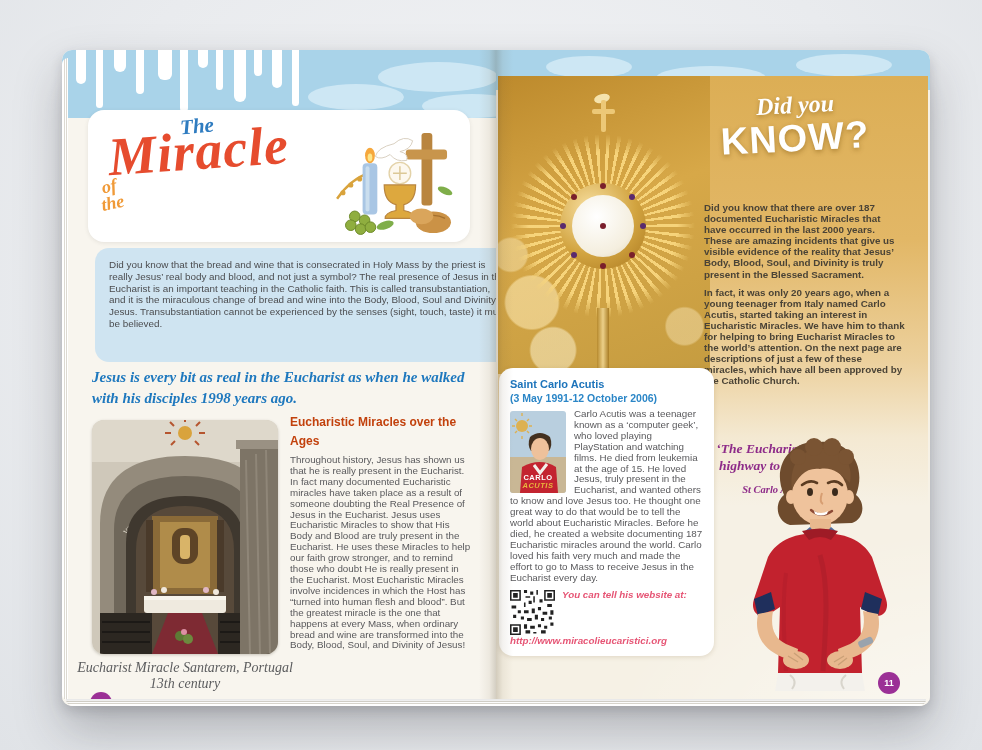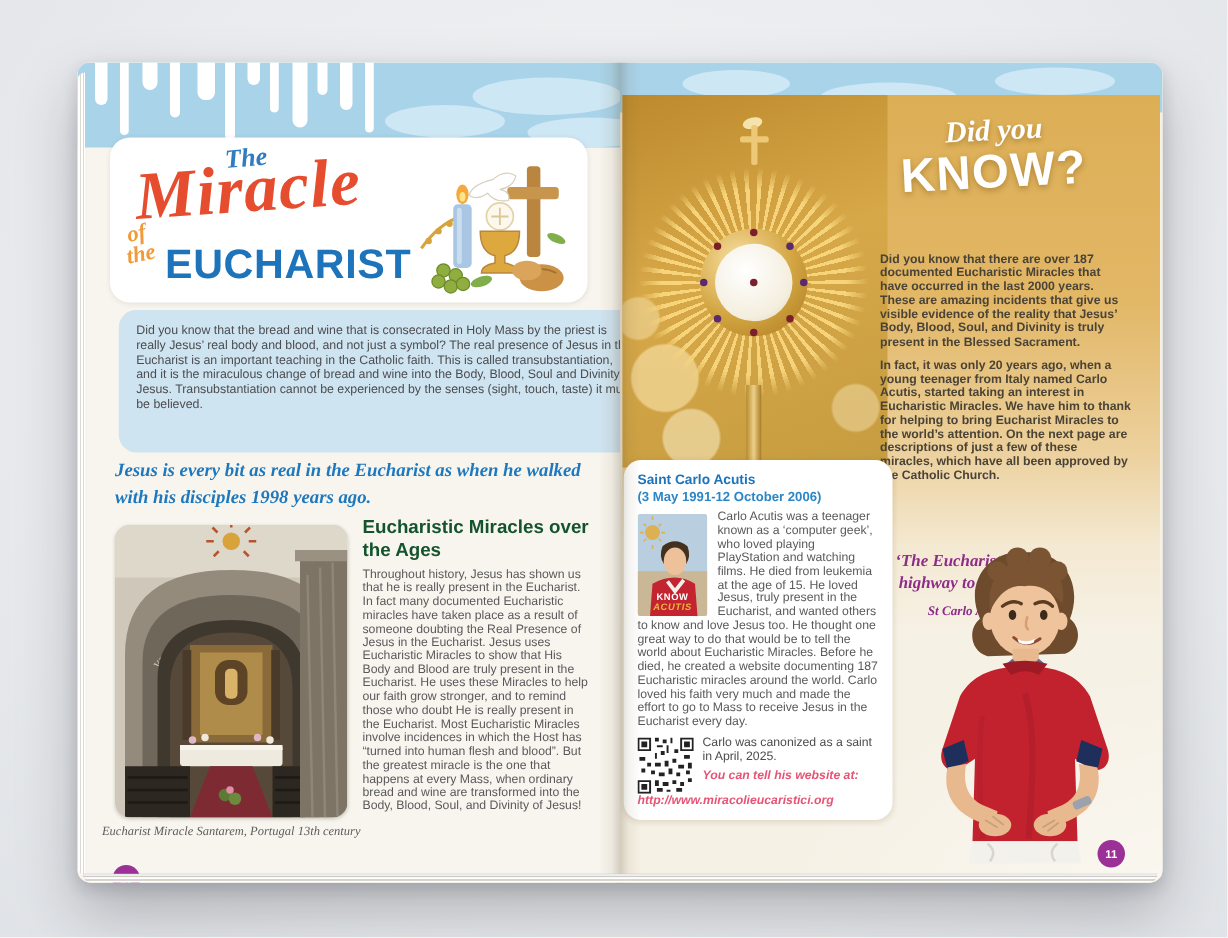--- a/index.html
+++ b/index.html
@@ -32,23 +32,23 @@
   .t-ofthe{position:absolute;left:2px;top:68px;width:42px;font-size:18px;line-height:17px;color:#f09a38;
     text-align:center;transform:rotate(-12deg);}
   .t-eucharist{position:absolute;left:44px;top:82px;font-size:33px;font-weight:bold;color:#1d74bb;letter-spacing:.5px;}
   .t-deco{position:absolute;left:240px;top:18px;width:134px;height:108px;}
   .intro-box{position:absolute;left:33px;top:198px;width:428px;height:114px;background:#cfe4f1;border-radius:14px;
     padding:11px 14px;box-sizing:border-box;font-size:9.9px;line-height:11.8px;color:#4b4c4f;overflow:hidden;}
   .quote-blue{position:absolute;left:30px;top:317px;width:396px;font-size:15px;line-height:21px;color:#1e78be;}
   .church-photo{position:absolute;left:30px;top:370px;width:186px;height:234px;border-radius:12px;overflow:hidden;
     box-shadow:0 1px 3px rgba(60,50,30,.25);}
   .caption{position:absolute;left:8px;top:610px;width:230px;text-align:center;font-family:"Liberation Serif",serif;
-    font-style:italic;font-size:10px;color:#5b5c5e;}
+    font-style:italic;font-size:14px;color:#5b5c5e;}
   .sec{position:absolute;left:228px;top:363px;width:183px;}
-  .sec-heading{font-size:15px;line-height:18.5px;font-weight:bold;color:#14532d;}
+  .sec-heading{font-size:12px;line-height:18.5px;font-weight:bold;color:#c2410c;}
   .sec-body{margin-top:5px;font-size:9.8px;line-height:10.9px;color:#59595c;}
   .page-circle{position:absolute;width:22px;height:22px;border-radius:50%;background:#9b3096;color:#fff;
     font-size:9px;line-height:22px;text-align:center;font-weight:bold;}
   .circle-10{left:28px;top:642px;text-align:center;}
   .circle-11{left:382px;top:622px;}
   
   .gold{position:absolute;left:2px;top:26px;width:430px;height:430px;
     background:linear-gradient(180deg,#dcae55 0%,#e2b766 38%,#ecd09c 66%,#f4e9d2 84%,rgba(246,241,229,0) 100%);}
   .monstrance{position:absolute;left:2px;top:26px;width:212px;height:298px;overflow:hidden;
     background:
@@ -121,21 +121,20 @@
         <span class="drip" style="left:172px;width:12px;height:52px;"></span>
         <span class="drip" style="left:192px;width:8px;height:26px;"></span>
         <span class="drip" style="left:210px;width:10px;height:38px;"></span>
         <span class="drip" style="left:230px;width:7px;height:56px;"></span>
       </div>
 
       <div class="title-panel">
         <span class="script t-the">The</span>
         <span class="script t-miracle">Miracle</span>
         <span class="script t-ofthe">of the</span>
-        <span class="t-eucharist">EUCHARIST</span>
         <svg class="t-deco" viewBox="0 0 134 110">
           <path d="M8,72 Q22,52 40,46" stroke="#d9a33c" stroke-width="2.5" fill="none"></path>
           <circle cx="14" cy="66" r="2.6" fill="#d9a33c"></circle>
             <circle cx="22" cy="58" r="2.6" fill="#d9a33c"></circle>
             <circle cx="31" cy="52" r="2.6" fill="#d9a33c"></circle>
           <rect x="94" y="5" width="11" height="74" rx="3" fill="#b9853f"></rect>
           <rect x="78" y="22" width="42" height="10" rx="3" fill="#c8954c"></rect>
           <path d="M66,16 q10,-9 19,-3 q-2,9 -13,11 q9,2 7,9 q-11,2 -17,-6 q-9,6 -15,2 q2,-9 19,-13 Z" fill="#ffffff" stroke="#d8cfc0" stroke-width="1"></path>
           <rect x="34" y="36" width="15" height="52" rx="4" fill="#a9c6e4"></rect>
           <rect x="37" y="39" width="4" height="46" rx="2" fill="#cadeee"></rect>
@@ -254,35 +253,34 @@
             <rect y="46" width="56" height="36" fill="#c9b795"></rect>
             <circle cx="12" cy="15" r="6" fill="#ddb152"></circle>
             <g stroke="#ddb152" stroke-width="1.4">
                 <path d="M12,5 v-3 M12,25 v3 M2,15 h3 M19,15 h3 M5,8 l2,2 M19,8 l-2,2 M5,22 l2,-2 M19,22 l-2,-2"></path>
               </g>
             <path d="M20,26 q10,-8 20,0 q3,8 -1,14 l-18,0 q-4,-6 -1,-14 Z" fill="#43301f"></path>
             <ellipse cx="30" cy="38" rx="9" ry="11" fill="#eec19b"></ellipse>
             <path d="M12,56 q18,-10 34,0 l2,26 l-38,0 Z" fill="#c32430"></path>
             <path d="M24,54 l6,8 l7,-9" stroke="#f2f0ea" stroke-width="3" fill="none"></path>
           </svg>
-          <span class="spp-t">KNOW</span>
+          <span class="spp-t">CARLO</span>
           <span class="spp-t2">ACUTIS</span>
         </div>
         <div class="sp-body">Carlo Acutis was a teenager known as a ‘computer geek’, who loved playing PlayStation and watching films. He died from leukemia at the age of 15. He loved Jesus, truly present in the Eucharist, and wanted others to know and love Jesus too. He thought one great way to do that would be to tell the world about Eucharistic Miracles. Before he died, he created a website documenting 187 Eucharistic miracles around the world. Carlo loved his faith very much and made the effort to go to Mass to receive Jesus in the Eucharist every day.</div>
         <div class="sp-foot">
           <svg class="qr" viewBox="0 0 29 29">
             <rect width="29" height="29" fill="#fff"></rect>
             <g fill="#222">
               <path d="M0,0h7v7h-7z M22,0h7v7h-7z M0,22h7v7h-7z"></path>
               <path fill="#fff" d="M1,1h5v5h-5z M23,1h5v5h-5z M1,23h5v5h-5z"></path>
               <path d="M2,2h3v3h-3z M24,2h3v3h-3z M2,24h3v3h-3z"></path>
               <path d="M9,0h2v2h-2z M13,1h2v2h-2z M17,0h1v3h-1z M10,4h3v1h-3z M15,4h1v4h-1z M9,8h1v3h-1z M12,7h2v2h-2z M19,6h2v2h-2z M24,9h3v2h-3z M1,10h3v2h-3z M5,13h2v2h-2z M9,13h3v2h-3z M14,12h2v3h-2z M18,11h2v2h-2z M21,14h3v2h-3z M26,13h2v3h-2z M2,16h2v2h-2z M7,17h2v2h-2z M11,18h3v2h-3z M16,16h2v3h-2z M20,18h2v2h-2z M25,17h2v2h-2z M9,22h2v3h-2z M13,23h3v2h-3z M18,22h2v2h-2z M22,23h2v2h-2z M26,21h2v2h-2z M10,26h3v2h-3z M15,27h2v1h-2z M20,26h3v2h-3z"></path>
             </g>
           </svg>
-          <p class="canon">Carlo was canonized as a saint in April, 2025.</p>
           <p class="pink">
             <span>You can tell his website at:</span><br>
             <span>http://www.miracolieucaristici.org</span>
           </p>
         </div>
       </div>
 
       <div class="script purple-quote">
         <div>‘The Eucharist is the highway to heaven’.</div>
         <div class="purple-attr">St Carlo Acutis</div>

